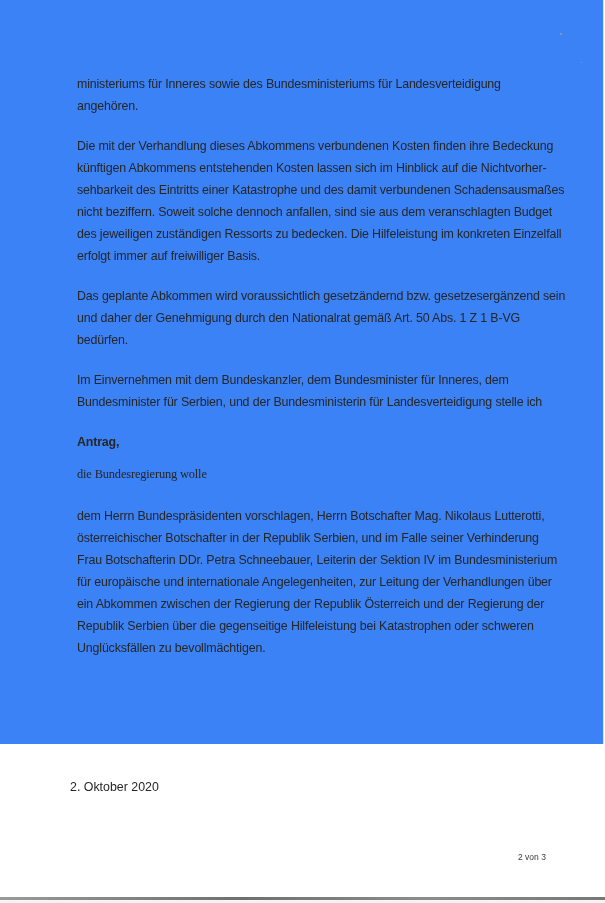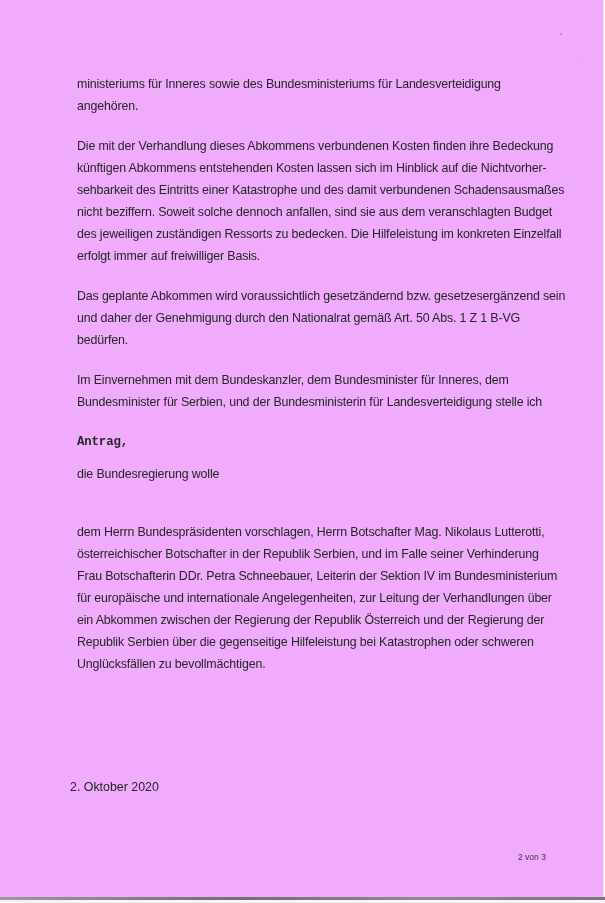--- a/index.html
+++ b/index.html
@@ -13,22 +13,22 @@
     position: relative;
     overflow: hidden;
     font-family: "Liberation Sans", sans-serif;
     color: #262626;
   }
   .page {
     position: absolute;
     left: 0;
     top: 0;
     width: 603px;
-    height: 897px;
-    background: #f0abfc;
+    height: 744px;
+    background: #3b82f6;
     border-right: 1px solid #e4e4e4;
   }
   .bottom-edge {
     position: absolute;
     left: 0;
     top: 897px;
     width: 605px;
     height: 3px;
     background: linear-gradient(to right, #9a9a9a, #6f6f6f 40%, #8c8c8c 70%, #777 100%);
   }
@@ -50,24 +50,24 @@
     letter-spacing: -0.15px;
   }
   .para {
     margin: 0 0 18px 0;
     white-space: nowrap;
   }
   .line { display: block; }
   .antrag {
     font-weight: bold;
     margin: 6px 0 10px 0;
-    font-family: Liberation Mono, monospace;
   }
   .wolle {
-    margin: 0 0 36px 0;
+    margin: 0 0 20px 0;
+    font-family: Liberation Serif, serif;
   }
   .date-text {
     position: absolute;
     left: 70px;
     top: 776px;
     font-size: 12.4px;
     line-height: 22px;
   }
   .page-number {
     position: absolute;

